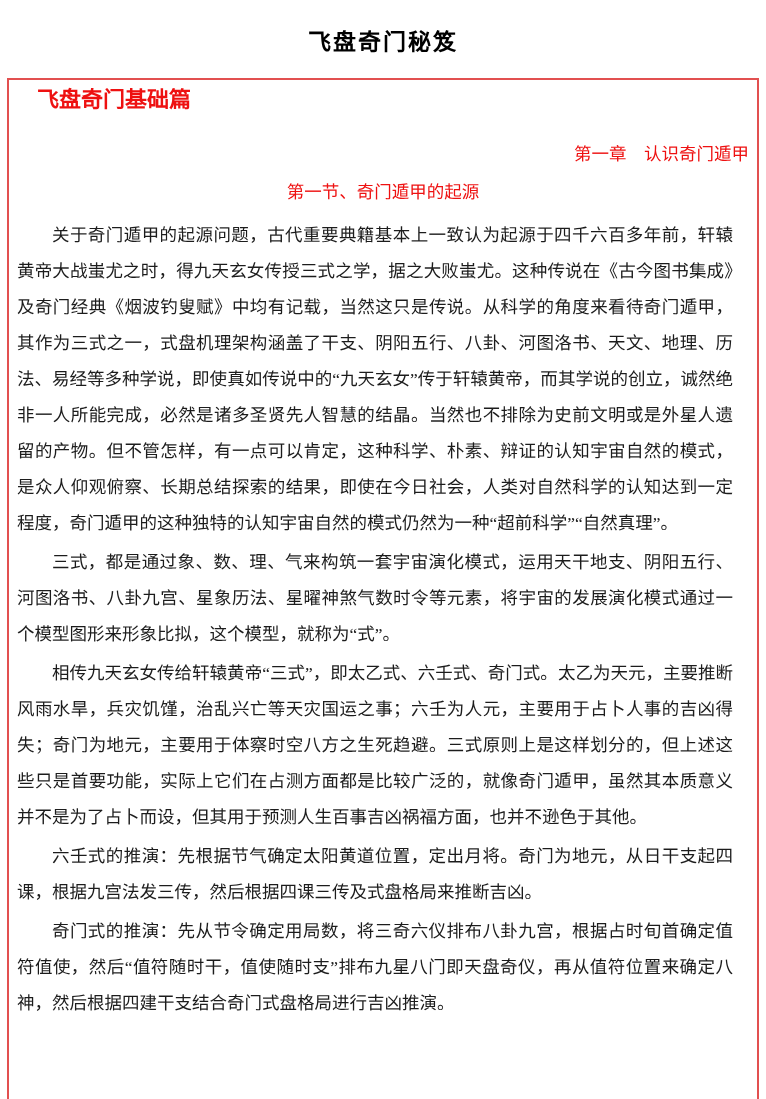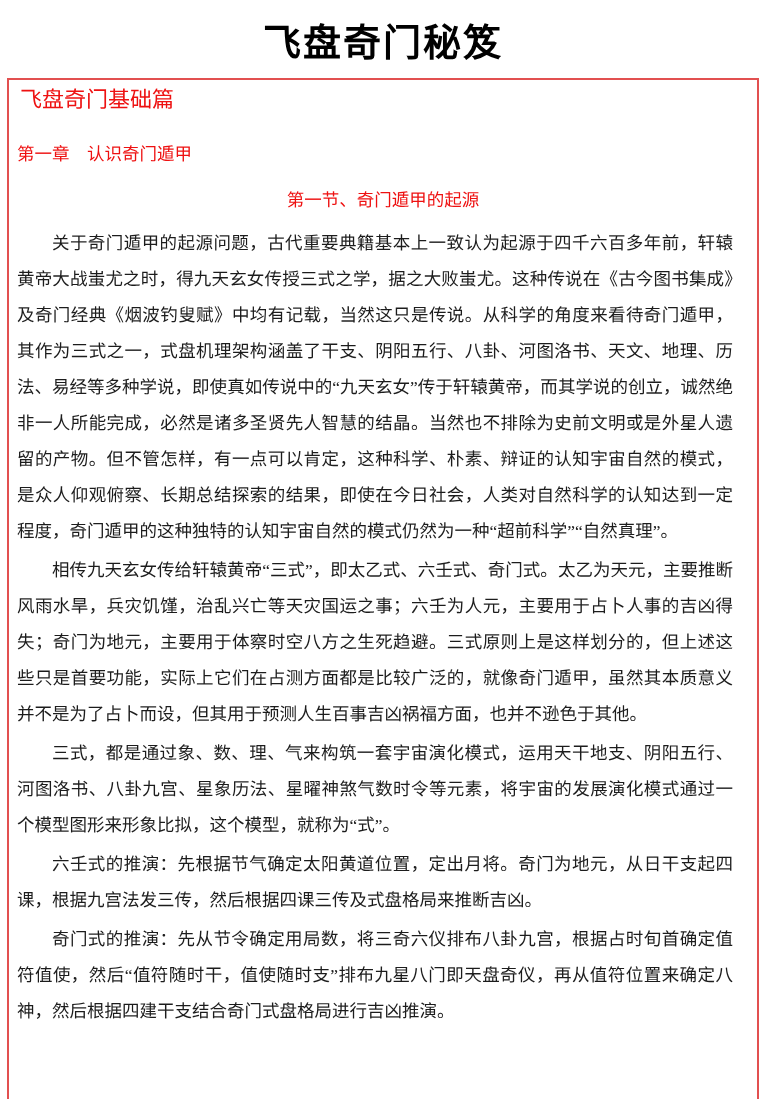--- a/index.html
+++ b/index.html
@@ -13,55 +13,55 @@
     overflow: hidden;
     position: relative;
     font-family: "Liberation Serif", "DejaVu Serif", serif;
     color: #1c1c1c;
   }
   .page-title {
     margin: 0;
     padding-top: 22px;
     height: 42px;
     text-align: center;
-    font-size: 38px;
+    font-size: 23px;
     line-height: 42px;
     font-weight: bold;
     color: #000000;
     letter-spacing: 2px;
   }
   .doc-box {
     position: absolute;
     left: 7px;
     right: 7px;
     top: 78px;
     bottom: -3px;            
     border: 2px solid #e25050;
     border-bottom: none;
     box-sizing: border-box;
     padding: 5px 8px 0 8px;
     background: #ffffff;
   }
   .section-heading {
-    margin: 2px 0 0 3px;
+    margin: 2px 0 0 20px;
     font-size: 22px;
     line-height: 26px;
-    font-weight: normal;
+    font-weight: bold;
     color: #ee1111;
   }
   .chapter-title {
     margin: 30px 0 12px 0;
-    text-align: left;
+    text-align: right;
     font-size: 17.5px;
     line-height: 22px;
     font-weight: normal;
     color: #ee1111;
   }
   .subsection-title {
-    margin: 24px 0 0 0;
+    margin: 16px 0 0 0;
     text-align: center;
     font-size: 17.5px;
     line-height: 22px;
     font-weight: normal;
     color: #ee1111;
   }
   .body-text {
     margin-top: 14px;
   }
   .body-text p {
@@ -82,18 +82,18 @@
 <div class="doc-box">
 
   <h2 class="section-heading">飞盘奇门基础篇</h2>
 
   <h3 class="chapter-title">第一章　认识奇门遁甲</h3>
 
   <h3 class="subsection-title">第一节、奇门遁甲的起源</h3>
 
   <div class="body-text">
     <p>关于奇门遁甲的起源问题，古代重要典籍基本上一致认为起源于四千六百多年前，轩辕黄帝大战蚩尤之时，得九天玄女传授三式之学，据之大败蚩尤。这种传说在《古今图书集成》及奇门经典《烟波钓叟赋》中均有记载，当然这只是传说。从科学的角度来看待奇门遁甲，其作为三式之一，式盘机理架构涵盖了干支、阴阳五行、八卦、河图洛书、天文、地理、历法、易经等多种学说，即使真如传说中的“九天玄女”传于轩辕黄帝，而其学说的创立，诚然绝非一人所能完成，必然是诸多圣贤先人智慧的结晶。当然也不排除为史前文明或是外星人遗留的产物。但不管怎样，有一点可以肯定，这种科学、朴素、辩证的认知宇宙自然的模式，是众人仰观俯察、长期总结探索的结果，即使在今日社会，人类对自然科学的认知达到一定程度，奇门遁甲的这种独特的认知宇宙自然的模式仍然为一种“超前科学”“自然真理”。</p>
+    <p>三式，都是通过象、数、理、气来构筑一套宇宙演化模式，运用天干地支、阴阳五行、河图洛书、八卦九宫、星象历法、星曜神煞气数时令等元素，将宇宙的发展演化模式通过一个模型图形来形象比拟，这个模型，就称为“式”。</p>
     <p>相传九天玄女传给轩辕黄帝“三式”，即太乙式、六壬式、奇门式。太乙为天元，主要推断风雨水旱，兵灾饥馑，治乱兴亡等天灾国运之事；六壬为人元，主要用于占卜人事的吉凶得失；奇门为地元，主要用于体察时空八方之生死趋避。三式原则上是这样划分的，但上述这些只是首要功能，实际上它们在占测方面都是比较广泛的，就像奇门遁甲，虽然其本质意义并不是为了占卜而设，但其用于预测人生百事吉凶祸福方面，也并不逊色于其他。</p>
-    <p>三式，都是通过象、数、理、气来构筑一套宇宙演化模式，运用天干地支、阴阳五行、河图洛书、八卦九宫、星象历法、星曜神煞气数时令等元素，将宇宙的发展演化模式通过一个模型图形来形象比拟，这个模型，就称为“式”。</p>
     <p>六壬式的推演：先根据节气确定太阳黄道位置，定出月将。奇门为地元，从日干支起四课，根据九宫法发三传，然后根据四课三传及式盘格局来推断吉凶。</p>
     <p>奇门式的推演：先从节令确定用局数，将三奇六仪排布八卦九宫，根据占时旬首确定值符值使，然后“值符随时干，值使随时支”排布九星八门即天盘奇仪，再从值符位置来确定八神，然后根据四建干支结合奇门式盘格局进行吉凶推演。</p>
   </div>
 </div>
 
 </body></html>

